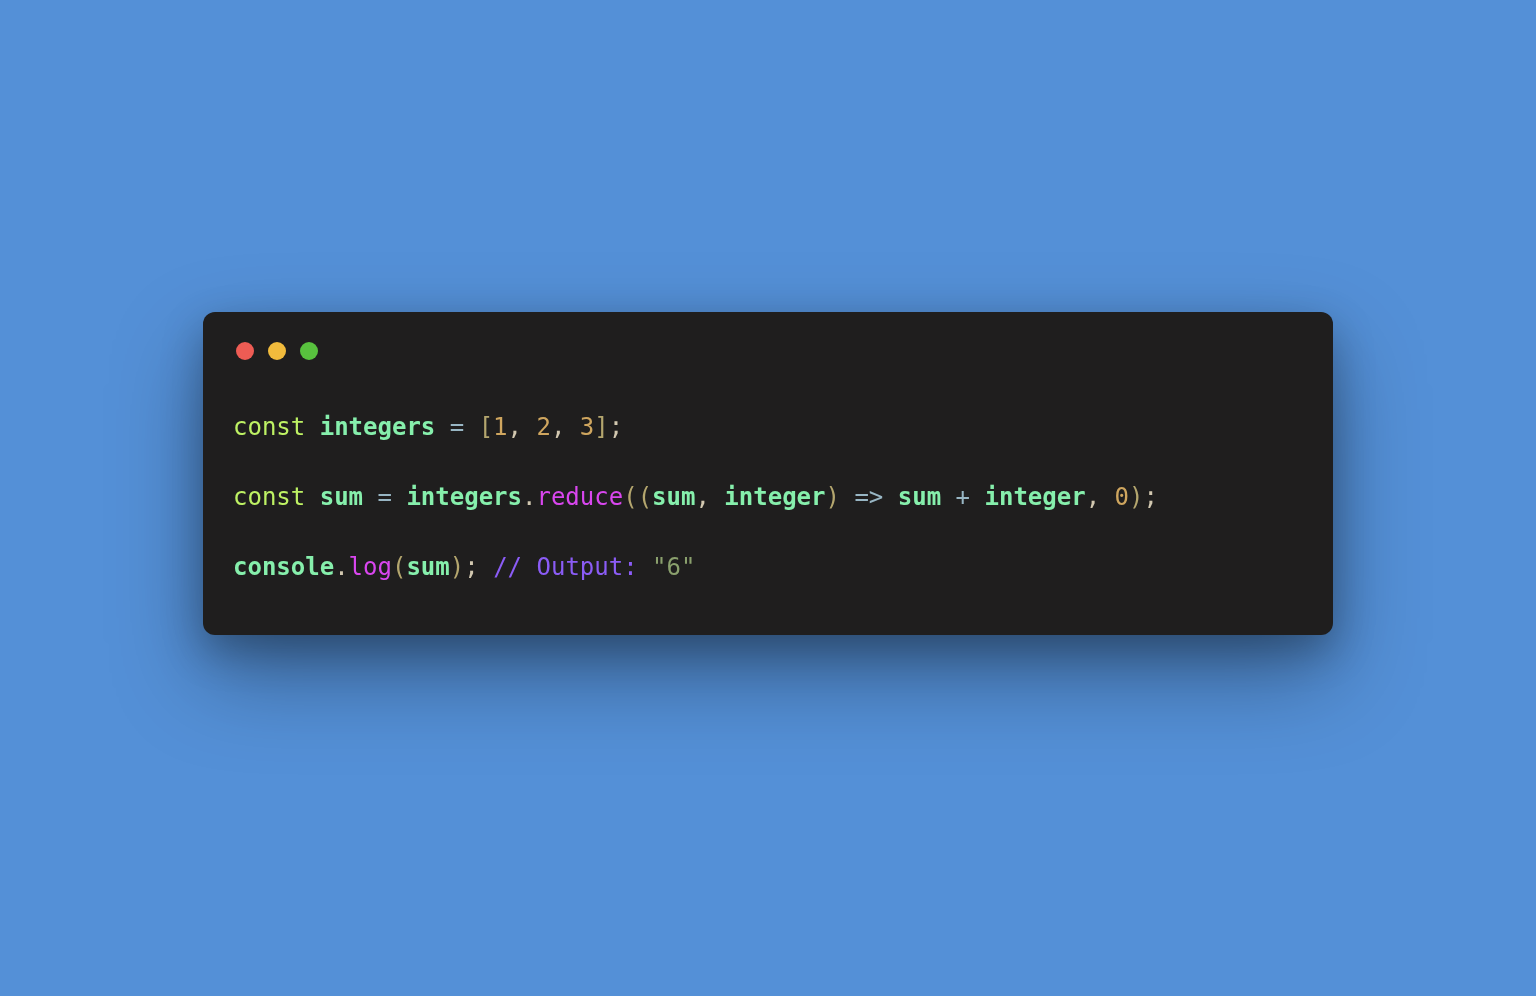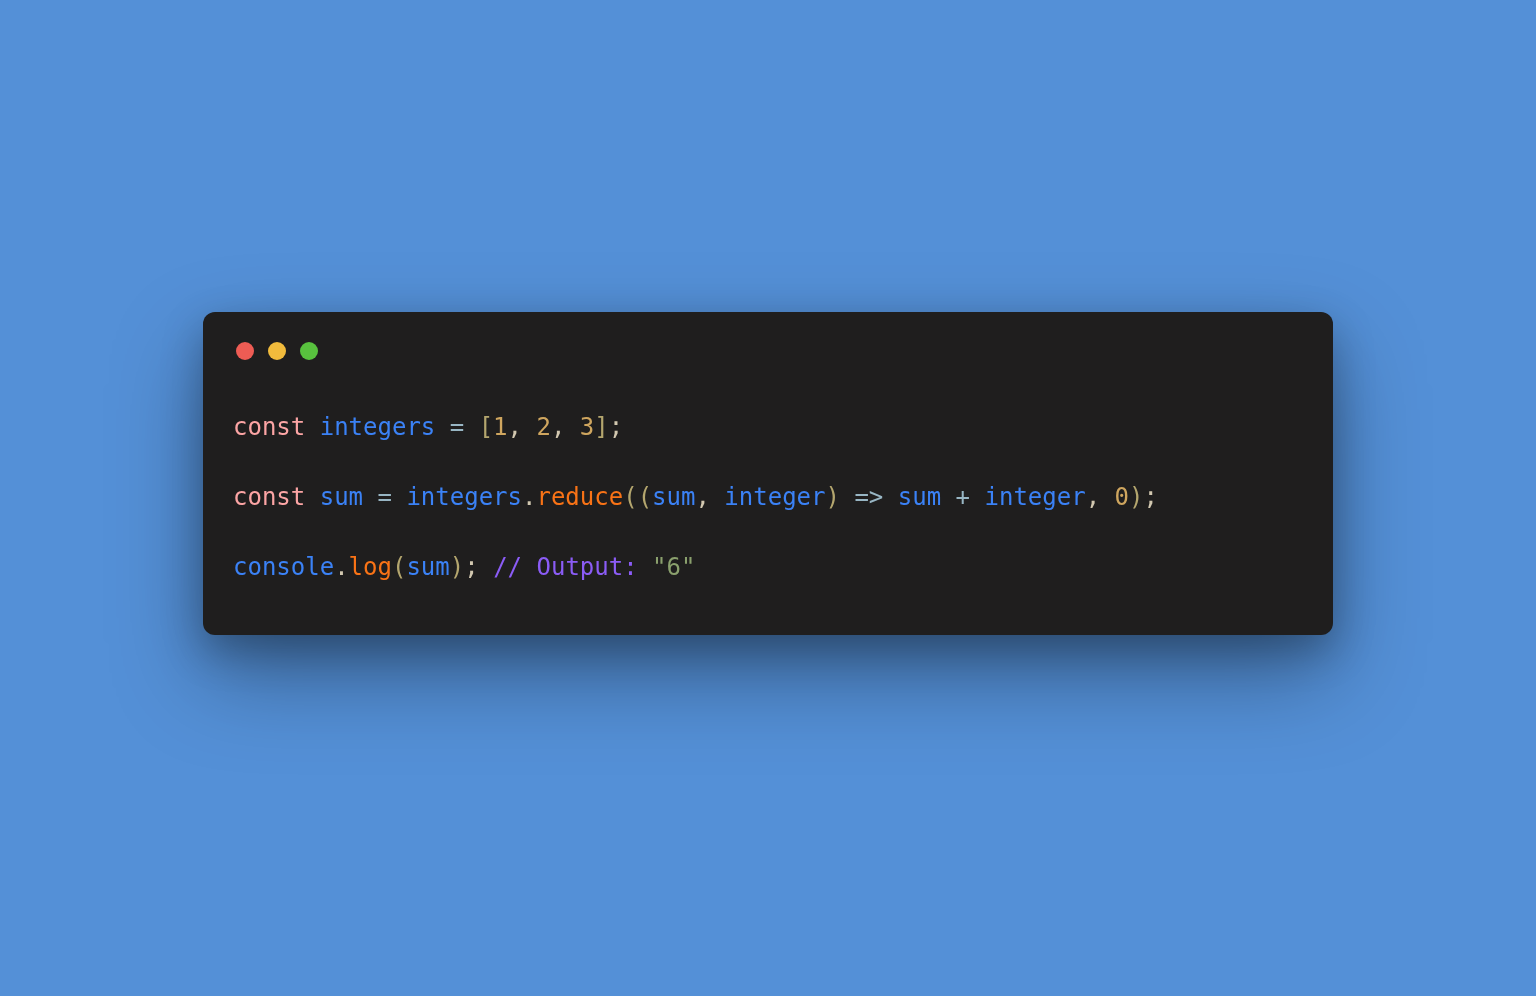--- a/index.html
+++ b/index.html
@@ -44,27 +44,27 @@
     .dot.yellow { background: #f1bb3c; }
     .dot.green { background: #58c13e; }
 
     pre.code {
       font-size: 24px;
       line-height: 1.45;
       white-space: pre;
       color: #e9e4d8;
     }
 
-    .tok-keyword { color: #fca5a5; }
-    .tok-default { color: #3b82f6; }
+    .tok-keyword { color: #bef264; }
+    .tok-default { color: #86efac; font-weight: bold; }
     .tok-operator { color: #98b6c4; }
     .tok-punct { color: #d2c8b0; }
     .tok-paren { color: #b4a66e; }
     .tok-number { color: #cfa65f; }
-    .tok-method { color: #f97316; }
+    .tok-method { color: #d946ef; }
     .tok-comment { color: #8b5cf6; }
     .tok-string { color: #8aa06d; }
 
     .codeline {
       display: block;
       height: 35px;
     }
   </style>
 </head>
 <body>

